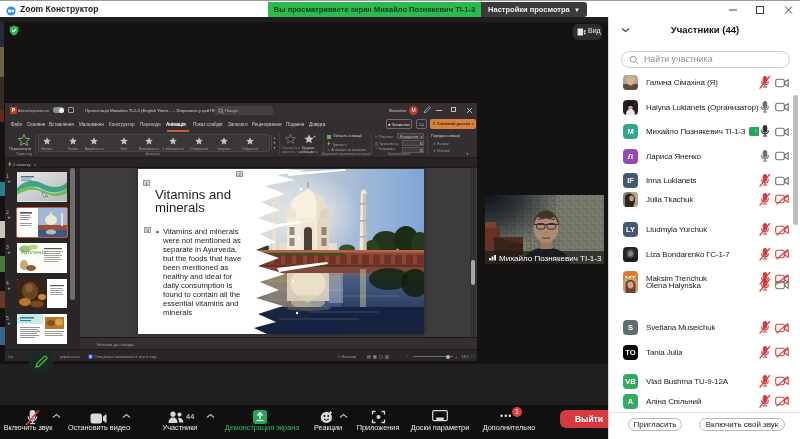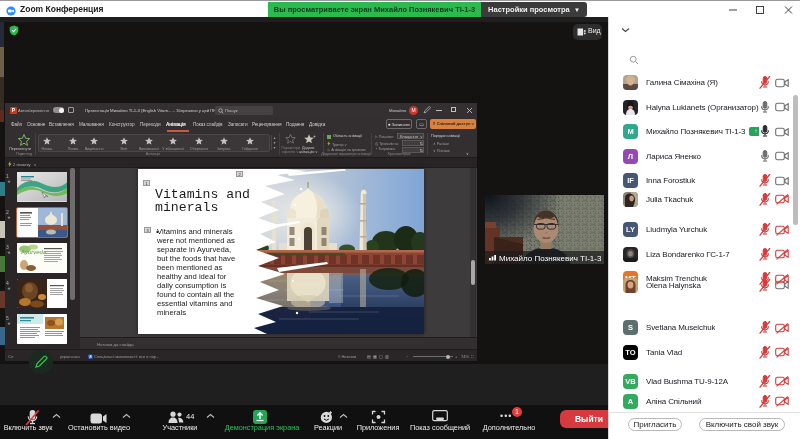--- a/index.html
+++ b/index.html
@@ -50,21 +50,21 @@
 .pbtn{top:401px;height:13px;border:1px solid #b9b9b9;border-radius:7px;background:#fff;font-size:8px;color:#222;text-align:center;line-height:11px}
 </style>
 </head>
 <body>
 <div class="ab" id="titlebar">
   <svg class="ab" style="left:6px;top:5px" width="10" height="10" viewBox="0 0 10 10">
       <circle cx="5" cy="5" r="4.6" fill="#2d8cff"></circle>
       <rect x="2" y="3.4" width="3.6" height="3.2" rx="0.8" fill="#fff"></rect>
       <path d="M6 4.6l2-1.2v3.2L6 5.4z" fill="#fff"></path>
     </svg>
-  <div class="ab" id="ztitle">Zoom Конференция</div>
+  <div class="ab" id="ztitle">Zoom Конструктор</div>
   <div class="ab" id="greenbar">Вы просматриваете экран Михайло Познякевич ТІ-1-3</div>
   <div class="ab" id="viewsbtn">Настройки просмотра&nbsp;&nbsp;<span style="font-size:6px">▼</span></div>
   <svg class="ab" style="left:725px;top:0" width="70" height="17" viewBox="0 0 70 17">
       <g stroke="#404040" stroke-width="1" fill="none">
         <line x1="4" y1="9" x2="12" y2="9"></line>
         <rect x="31.5" y="5.5" width="7" height="7"></rect>
         <line x1="60" y1="5.5" x2="67" y2="12.5"></line>
         <line x1="67" y1="5.5" x2="60" y2="12.5"></line>
       </g>
     </svg>
@@ -295,27 +295,27 @@
               <rect x="3" y="21" width="19" height="0.9" fill="#888"></rect>
               <rect x="3" y="23" width="15" height="0.9" fill="#888"></rect>
               <rect x="28" y="17" width="19" height="0.9" fill="#888"></rect>
               <rect x="28" y="19" width="17" height="0.9" fill="#888"></rect>
               <rect x="28" y="21" width="18" height="0.9" fill="#888"></rect>
             </svg></div>
           <div class="ab" style="left:65px;top:0;width:5px;height:132px;background:#6f6c6d;border-radius:2px"></div>
         </div>
     <div class="ab" id="canvas">
       <div class="ab" id="slide">
-        <div class="ab" style="left:17px;top:19px;font-size:13.2px;line-height:13px;color:#1c1c1c;font-family:Liberation Mono, monospace">Vitamins and<br>minerals</div>
+        <div class="ab" style="left:17px;top:19px;font-size:13.2px;line-height:13px;color:#1c1c1c;font-family:Liberation Sans, sans-serif">Vitamins and<br>minerals</div>
         <div class="ab" style="left:98px;top:2px;width:7px;height:6px;background:#d4d4d4;border:0.5px solid #9a9a9a;font-size:4px;text-align:center;line-height:6px;color:#333">2</div>
         <div class="ab" style="left:5px;top:11px;width:7px;height:6px;background:#d4d4d4;border:0.5px solid #9a9a9a;font-size:4px;text-align:center;line-height:6px;color:#333">1</div>
         <div class="ab" style="left:6px;top:58px;width:7px;height:6px;background:#d4d4d4;border:0.5px solid #9a9a9a;font-size:4px;text-align:center;line-height:6px;color:#333">3</div>
         <div class="ab" style="left:18px;top:58px;width:98px;font-size:7.7px;line-height:9.05px;color:#1c1c1c">
           <span style="position:absolute;left:0">•</span>
-          <span style="position:absolute;left:1px;white-space:nowrap">Vitamins and minerals<br>were not mentioned as<br>separate in Ayurveda,<br>but the foods that have<br>been mentioned as<br>healthy and ideal for<br>daily consumption is<br>found to contain all the<br>essential vitamins and<br>minerals</span>
+          <span style="position:absolute;left:7px;white-space:nowrap">Vitamins and minerals<br>were not mentioned as<br>separate in Ayurveda,<br>but the foods that have<br>been mentioned as<br>healthy and ideal for<br>daily consumption is<br>found to contain all the<br>essential vitamins and<br>minerals</span>
         </div>
         <svg class="ab" style="left:111px;top:0" width="175" height="165" viewBox="0 0 175 165">
           <defs>
             <linearGradient id="sky" x1="0" y1="0" x2="1" y2="0">
                   <stop offset="0" stop-color="#dcdee0"></stop>
                   <stop offset="0.4" stop-color="#bac7d7"></stop>
                   <stop offset="1" stop-color="#7fa5d6"></stop>
                 </linearGradient>
                 <radialGradient id="haze" cx="0.5" cy="0.5" r="0.5">
                   <stop offset="0" stop-color="#f2f0ea" stop-opacity="0.9"></stop>
@@ -560,30 +560,32 @@
   <div class="ab tlabel" style="left:328px">Реакции</div>
   <svg class="ab" style="left:371px;top:5px" width="15" height="14" viewBox="0 0 15 14">
       <path d="M4.5 1.5h-3v3M10.5 1.5h3v3M1.5 9.5v3h3M13.5 9.5v3h-3" stroke="#d8d8d8" stroke-width="1.3" fill="none"></path>
       <circle cx="7.5" cy="7" r="2" fill="#d8d8d8"></circle>
     </svg>
   <div class="ab tlabel" style="left:378px">Приложения</div>
   <svg class="ab" style="left:432px;top:5px" width="16" height="13" viewBox="0 0 16 13">
       <rect x="0.7" y="0.7" width="14.6" height="10" rx="1.5" stroke="#d8d8d8" stroke-width="1.2" fill="none"></rect>
       <rect x="4" y="7.5" width="8" height="2.4" rx="1.2" fill="#d8d8d8"></rect>
     </svg>
-  <div class="ab tlabel" style="left:440px">Показ сообщений</div>
+  <div class="ab tlabel" style="left:440px">Доски параметри</div>
   <div class="ab" style="left:500px;top:10px;width:18px;height:5px;color:#d8d8d8;font-size:9px;line-height:3px;letter-spacing:1px">•••</div>
   <div class="ab" style="left:512px;top:2px;width:10px;height:10px;background:#e23b3b;border-radius:5px;color:#fff;font-size:7px;text-align:center;line-height:10px">1</div>
   <div class="ab tlabel" style="left:509px">Дополнительно</div>
   <div class="ab" style="left:560px;top:4.5px;width:58px;height:18px;background:#d63a3e;border-radius:6px;color:#fff;font-size:8.5px;font-weight:700;text-align:center;line-height:18px">Выйти</div>
 </div>
 <div class="ab" id="panel">
   <svg class="ab" style="left:12px;top:10px" width="9" height="6" viewBox="0 0 9 6">
       <path d="M1 1.5l3.5 3L8 1.5" stroke="#444" stroke-width="1.1" fill="none"></path>
     </svg>
+  <div class="ab" id="phead">Участники (44)</div>
+  <div class="ab" id="searchbox">Найти участника</div>
   <svg class="ab" style="left:20px;top:38px" width="10" height="10" viewBox="0 0 10 10">
       <circle cx="4.2" cy="4.2" r="2.9" stroke="#9a9a9a" stroke-width="1" fill="none"></circle>
       <line x1="6.5" y1="6.5" x2="9" y2="9" stroke="#9a9a9a" stroke-width="1"></line>
     </svg>
   <div id="plist">
       <div class="ab prow" style="top:53.75px">
         <div class="ab pav"><svg width="15" height="15">
             <rect width="15" height="15" fill="#b3a390"></rect>
             <rect y="9" width="15" height="6" fill="#5a4a42"></rect>
             <ellipse cx="7.5" cy="4.5" rx="4.6" ry="4" fill="#c9b48e"></ellipse>
@@ -644,21 +646,21 @@
           </g>
         </svg>
         <svg class="ab pcam" viewBox="0 0 15 11">
           <g fill="none" stroke="#6e6e6e">
             <use href="#camg"></use>
           </g>
         </svg>
       </div>
       <div class="ab prow" style="top:151.75px">
         <div class="ab pav" style="background:#455772">IF</div>
-        <div class="ab pname">Inna Forostiuk</div>
+        <div class="ab pname">Inna Lukianets</div>
         <svg class="ab pmic" viewBox="0 0 12 13">
           <g fill="#d83a3a" stroke="#d83a3a">
             <use href="#micg"></use>
           </g>
           <line x1="0.6" y1="12.6" x2="11" y2="0" stroke="#d83a3a" stroke-width="1.25"></line>
         </svg>
         <svg class="ab pcam" viewBox="0 0 15 11">
           <g fill="none" stroke="#6e6e6e">
             <use href="#camg"></use>
           </g>
@@ -768,21 +770,21 @@
         </svg>
         <svg class="ab pcam" viewBox="0 0 15 11">
           <g fill="none" stroke="#d83a3a">
             <use href="#camg"></use>
           </g>
           <line x1="1.5" y1="10.4" x2="13" y2="0.4" stroke="#d83a3a" stroke-width="1.2"></line>
         </svg>
       </div>
       <div class="ab prow" style="top:323.25px">
         <div class="ab pav" style="background:#000000">TO</div>
-        <div class="ab pname">Tania Vlad</div>
+        <div class="ab pname">Tania Julia</div>
         <svg class="ab pmic" viewBox="0 0 12 13">
           <g fill="#d83a3a" stroke="#d83a3a">
             <use href="#micg"></use>
           </g>
           <line x1="0.6" y1="12.6" x2="11" y2="0" stroke="#d83a3a" stroke-width="1.25"></line>
         </svg>
         <svg class="ab pcam" viewBox="0 0 15 11">
           <g fill="none" stroke="#d83a3a">
             <use href="#camg"></use>
           </g>

